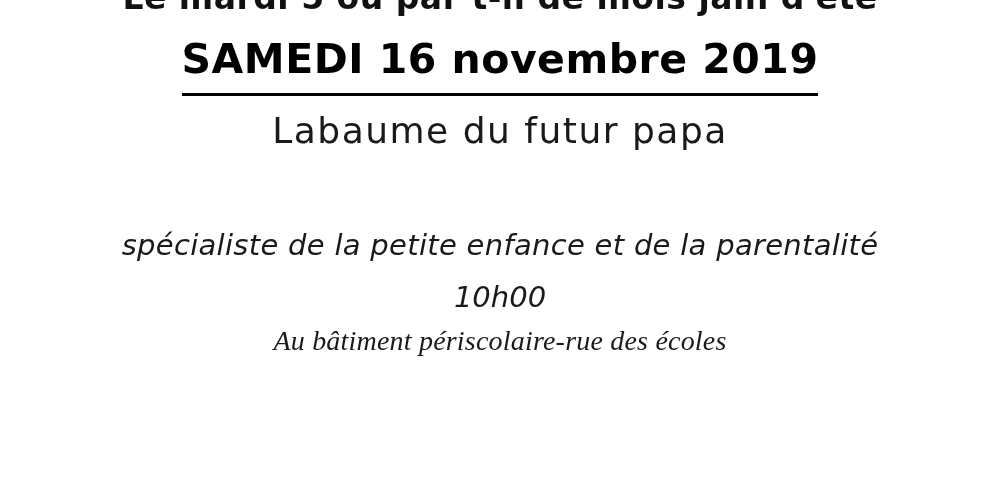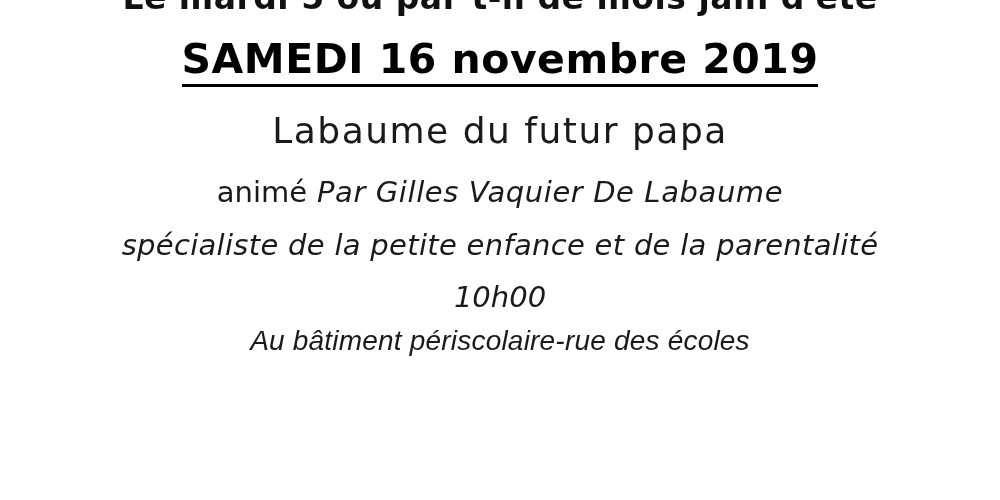--- a/index.html
+++ b/index.html
@@ -48,21 +48,21 @@
     left: 0;
     width: 100%;
     text-align: center;
   }
   .date-line span {
     font-family: "DejaVu Sans", sans-serif;
     font-weight: bold;
     font-size: 41px;
     color: #000000;
     border-bottom: 3px solid #000000;
-    padding-bottom: 1px;
+    padding-bottom: 10px;
     letter-spacing: 0.5px;
   }
   .title-line {
     position: absolute;
     top: 110px;
     left: 0;
     width: 100%;
     text-align: center;
     font-family: "DejaVu Sans", sans-serif;
     font-size: 36px;
@@ -110,21 +110,21 @@
     font-style: italic;
     font-size: 29px;
     color: #1a1a1a;
   }
   .place-line {
     position: absolute;
     top: 325px;
     left: 0;
     width: 100%;
     text-align: center;
-    font-family: Liberation Sans, sans-serif;
+    font-family: Liberation Serif, serif;
     font-style: italic;
     font-size: 28px;
     color: #1a1a1a;
     white-space: nowrap;
     letter-spacing: 0.2px;
   }
   .footer-band {
     flex: 1 1 auto;
     background: #2c3c63;
     position: relative;
@@ -149,23 +149,20 @@
   <div class="content-area">
 
     <div class="clipped-line">Le mardi 5 ou par t-il de mois jain d'été</div>
 
     <div class="date-line">
       <span>SAMEDI 16 novembre 2019</span>
     </div>
 
     <div class="title-line">Labaume du futur papa</div>
 
-    <div class="anim-line">
-      <span class="plain">animé</span><span class="ital" style="font-style:italic;">&nbsp;</span><span class="ital">Par Gilles Vaquier De Labaume</span>
-    </div>
 
     <div class="spec-line">spécialiste de la petite enfance et de la parentalité</div>
 
     <div class="hour-line">10h00</div>
 
     <div class="place-line">Au bâtiment périscolaire-rue des écoles</div>
 
   </div>
 
 

